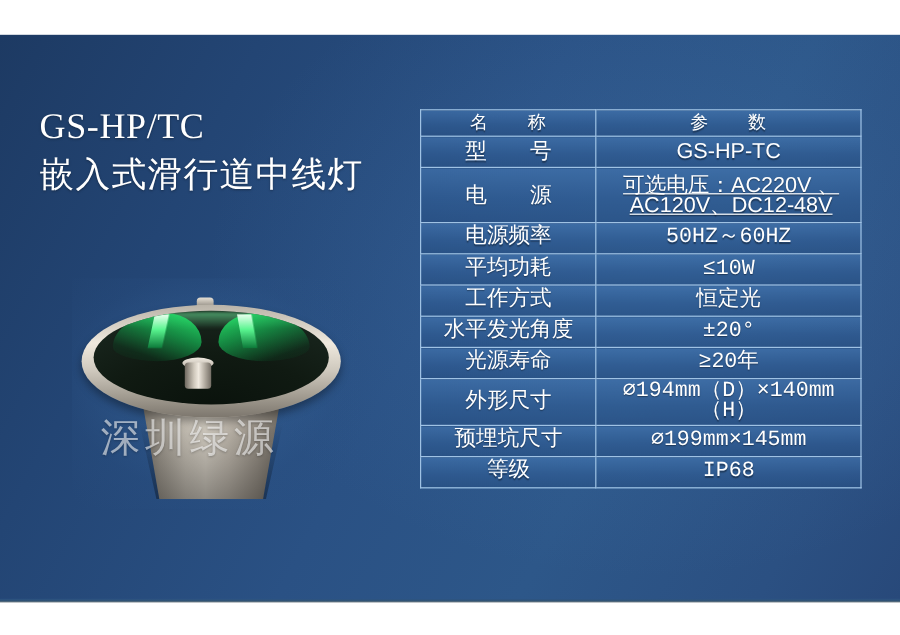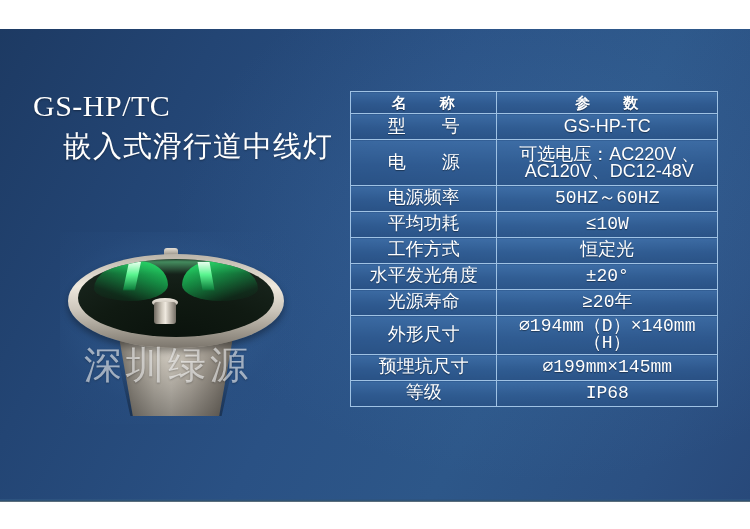--- a/index.html
+++ b/index.html
@@ -73,21 +73,20 @@
     line-height: 36px;
     letter-spacing: 0.5px;
     white-space: nowrap;
   }
   .title-name {
     font-size: 29px;
     line-height: 40px;
     margin-top: 2px;
     letter-spacing: 1px;
     white-space: nowrap;
-    text-align: center;
   }
 
   
   .photo {
     position: absolute;
     left: 60px;
     top: 232px;
     width: 240px;
     height: 192px;
     z-index: 3;
@@ -238,21 +237,21 @@
     height: 9px;
     border-radius: 3px 3px 0 0;
     background: linear-gradient(180deg, #e4ded3 0%, #8e887e 100%);
   }
 
   
   .watermark {
     position: absolute;
     left: 84px;
     top: 345px;
-    font-size: 38px;
+    font-size: 33px;
     line-height: 40px;
     letter-spacing: 4px;
     color: rgba(255,255,255,0.58);
     text-shadow: 0 1px 2px rgba(0,0,0,0.25);
     z-index: 6;
     white-space: nowrap;
     pointer-events: none;
   }
 
   
@@ -274,33 +273,34 @@
       rgba(38,78,130,0.55) 100%);
     padding: 2px 6px;
     text-align: center;
     vertical-align: middle;
     font-size: 18px;
     line-height: 17px;
     text-shadow: 0 1px 1px rgba(0,0,0,0.4);
   }
   .spec-table tr.head td {
     font-size: 15px;
-    font-weight: bold;
+    font-weight: normal;
     height: 22px;
     letter-spacing: 1px;
   }
   .col-name { width: 147px; }
   .col-value { width: 221px; }
   .r-normal td { height: 26px; font-family: Liberation Mono, monospace; }
   .r-model td { height: 26px; }
   .r-power td { height: 46px; }
   .v-left {
     text-align: left;
     padding-left: 10px !important;
     line-height: 19px;
+    text-decoration: underline;
   }
 </style>
 </head>
 <body>
 
 <div id="page">
 
   <div class="banner"></div>
   <div class="banner-edge-bottom"></div>
 

